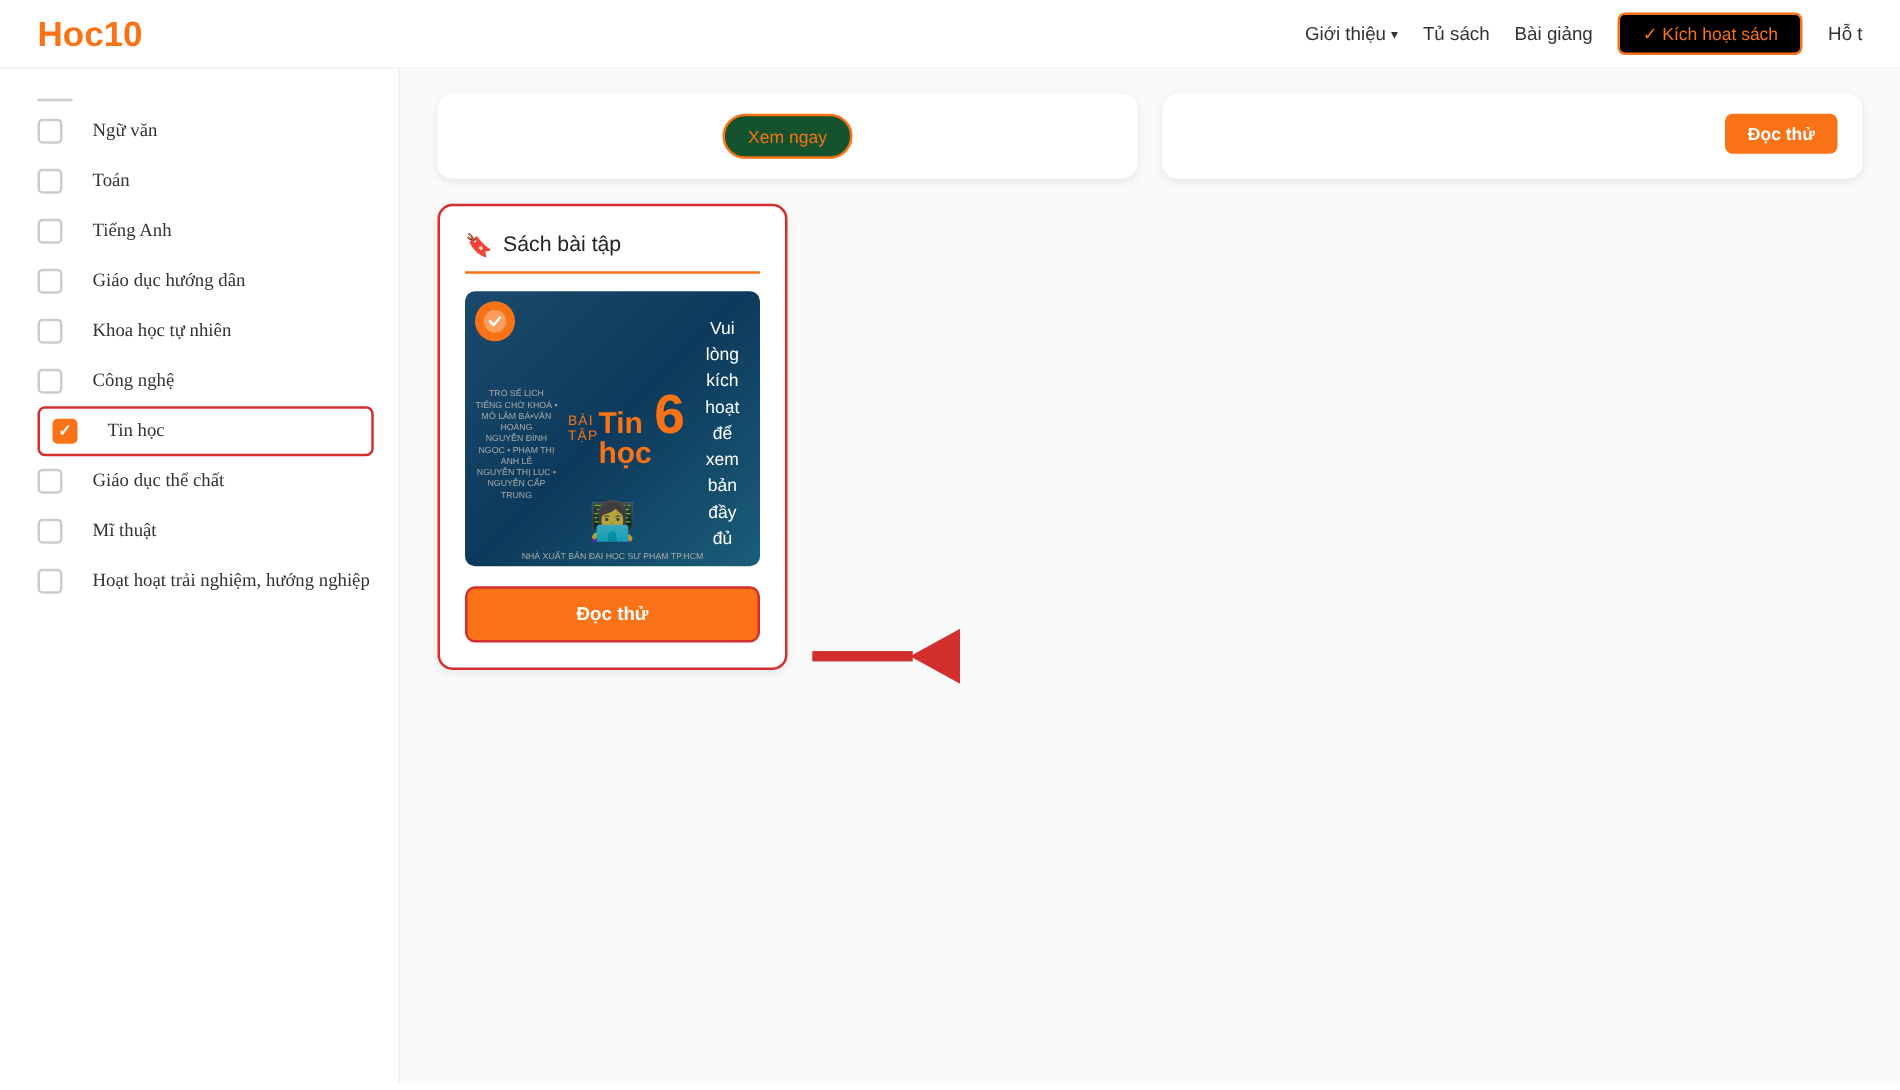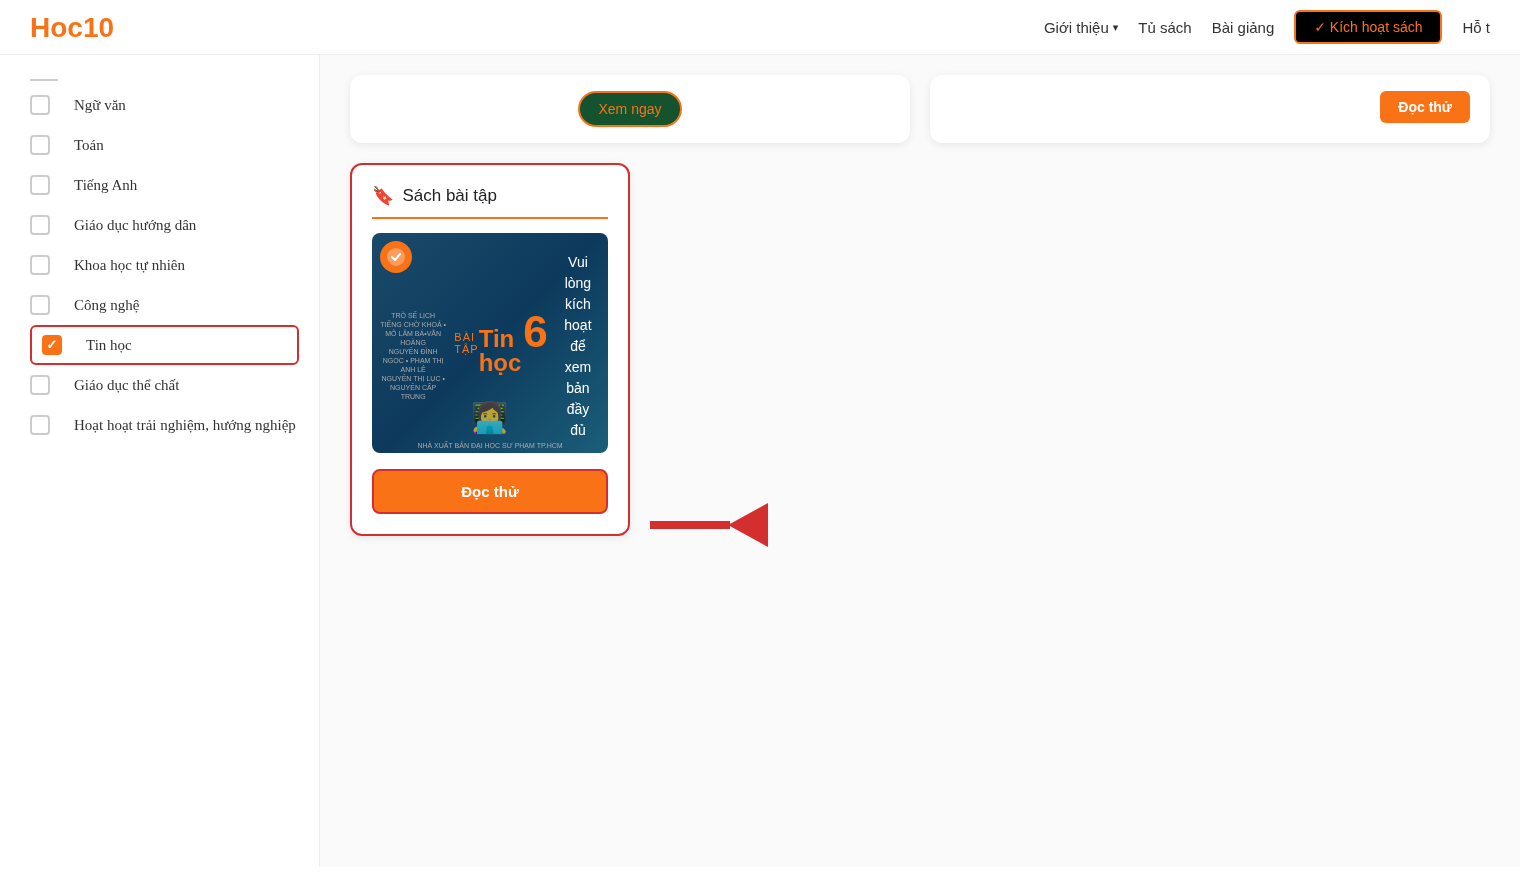--- a/index.html
+++ b/index.html
@@ -335,20 +335,24 @@
       <div class="checkbox checked"></div>
       <span>Tin học</span>
     </div>
 
     <div class="sidebar-item">
       <div class="checkbox"></div>
       <span>Giáo dục thể chất</span>
     </div>
 
 
+    <div class="sidebar-item">
+      <div class="checkbox"></div>
+      <span>Mĩ thuật</span>
+    </div>
 
     <div class="sidebar-item">
       <div class="checkbox"></div>
       <span>Hoạt hoạt trải nghiệm, hướng nghiệp</span>
     </div>
   </aside>
 
   <main class="main-content">
 
     <div class="top-cards-row">

